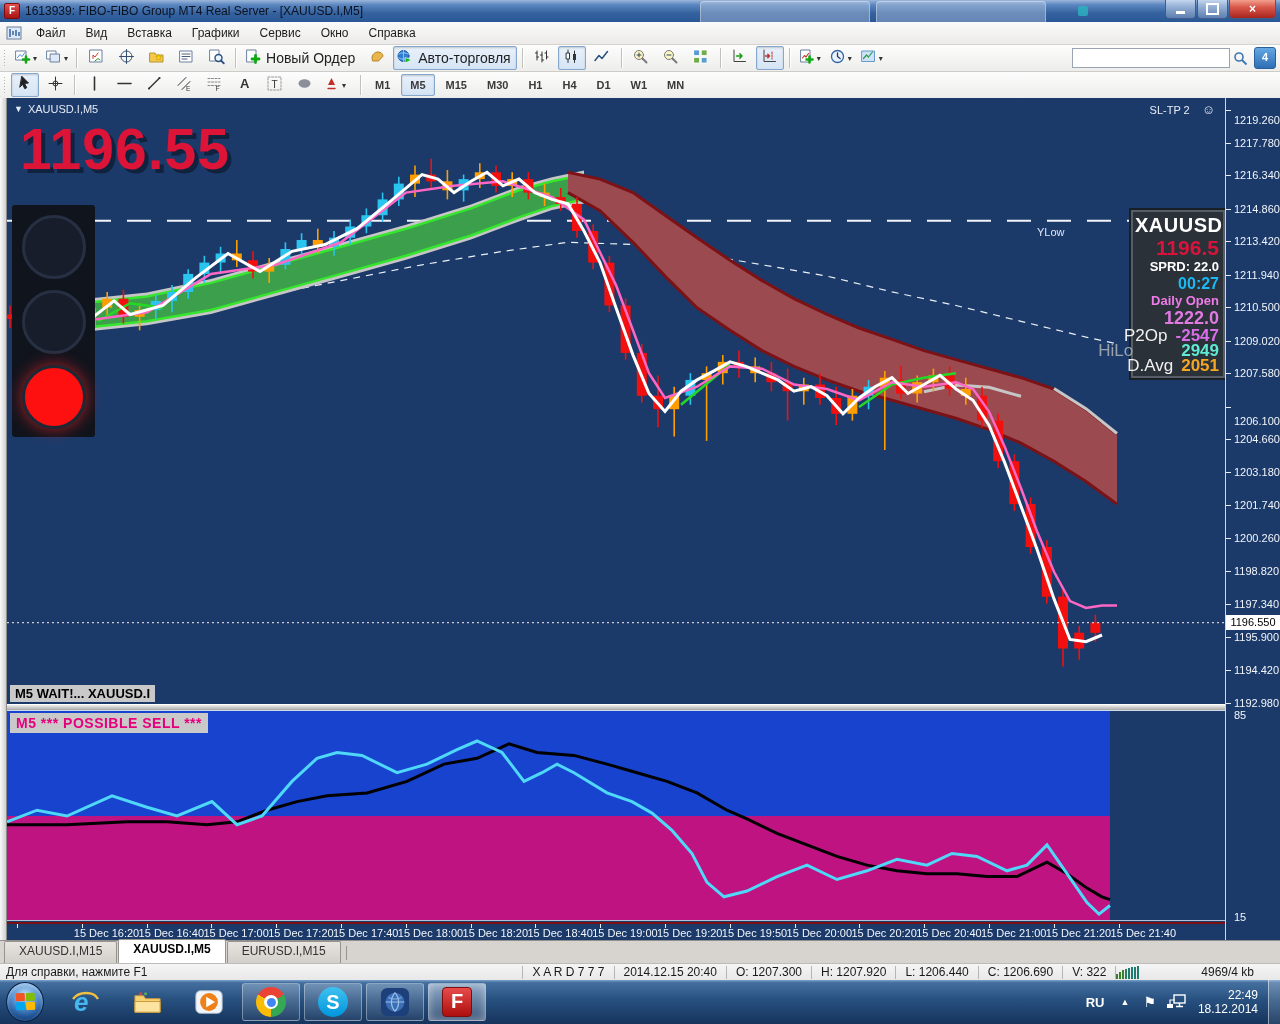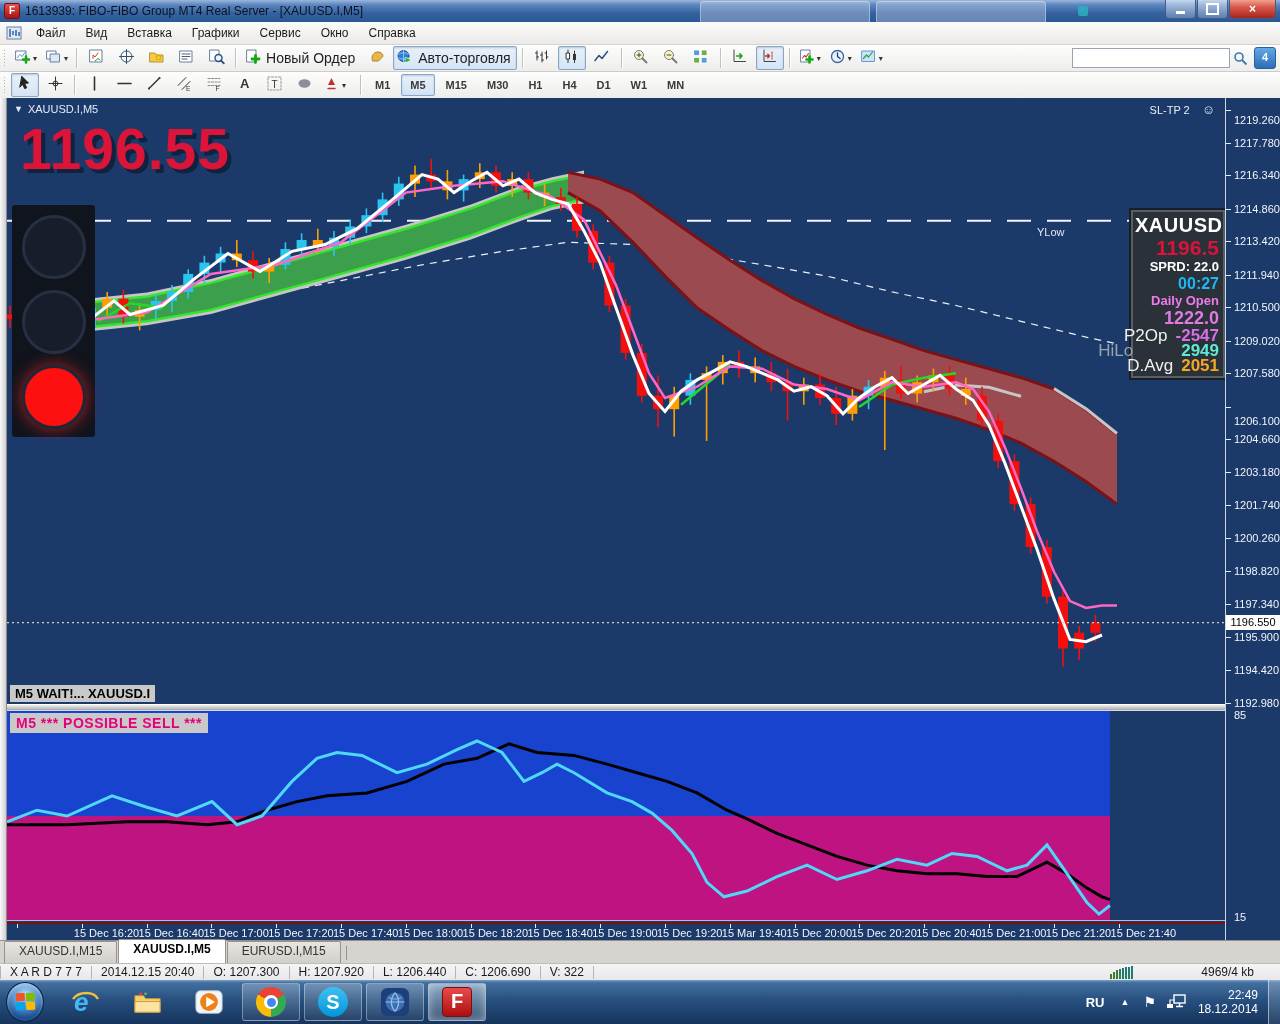--- a/index.html
+++ b/index.html
@@ -647,21 +647,21 @@
       <div class="tlab" style="left: 390.8px;">15 Dec 18:00</div>
       <div class="ttick" style="left: 463.6px;"></div>
       <div class="tlab" style="left: 455.6px;">15 Dec 18:20</div>
       <div class="ttick" style="left: 528.4px;"></div>
       <div class="tlab" style="left: 520.4px;">15 Dec 18:40</div>
       <div class="ttick" style="left: 593.2px;"></div>
       <div class="tlab" style="left: 585.2px;">15 Dec 19:00</div>
       <div class="ttick" style="left: 658px;"></div>
       <div class="tlab" style="left: 650px;">15 Dec 19:20</div>
       <div class="ttick" style="left: 722.8px;"></div>
-      <div class="tlab" style="left: 714.8px;">15 Mar 19:40</div>
+      <div class="tlab" style="left: 714.8px;">15 Dec 19:50</div>
       <div class="ttick" style="left: 787.6px;"></div>
       <div class="tlab" style="left: 779.6px;">15 Dec 20:00</div>
       <div class="ttick" style="left: 852.4px;"></div>
       <div class="tlab" style="left: 844.4px;">15 Dec 20:20</div>
       <div class="ttick" style="left: 917.2px;"></div>
       <div class="tlab" style="left: 909.2px;">15 Dec 20:40</div>
       <div class="ttick" style="left: 982px;"></div>
       <div class="tlab" style="left: 974px;">15 Dec 21:00</div>
       <div class="ttick" style="left: 1046.8px;"></div>
       <div class="tlab" style="left: 1038.8px;">15 Dec 21:20</div>
@@ -714,20 +714,21 @@
     </div>
 
   <div id="tabsbar">
       <div class="tab">XAUUSD.I,M15</div>
       <div class="tab active">XAUUSD.I,M5</div>
       <div class="tab">EURUSD.I,M15</div>
       <div class="tabdiv"></div>
     </div>
 
   <div id="statusbar">
+    <div class="sb-help">Для справки, нажмите F1</div>
     <div class="sb-cell">X A R D 7 7 7</div>
     <div id="sbcells" style="display:flex;height:13px;">
         <div class="sb-cell">2014.12.15 20:40</div>
         <div class="sb-cell">O: 1207.300</div>
         <div class="sb-cell">H: 1207.920</div>
         <div class="sb-cell">L: 1206.440</div>
         <div class="sb-cell">C: 1206.690</div>
         <div class="sb-cell">V: 322</div>
       </div>
     <div class="sb-spacer"></div>

